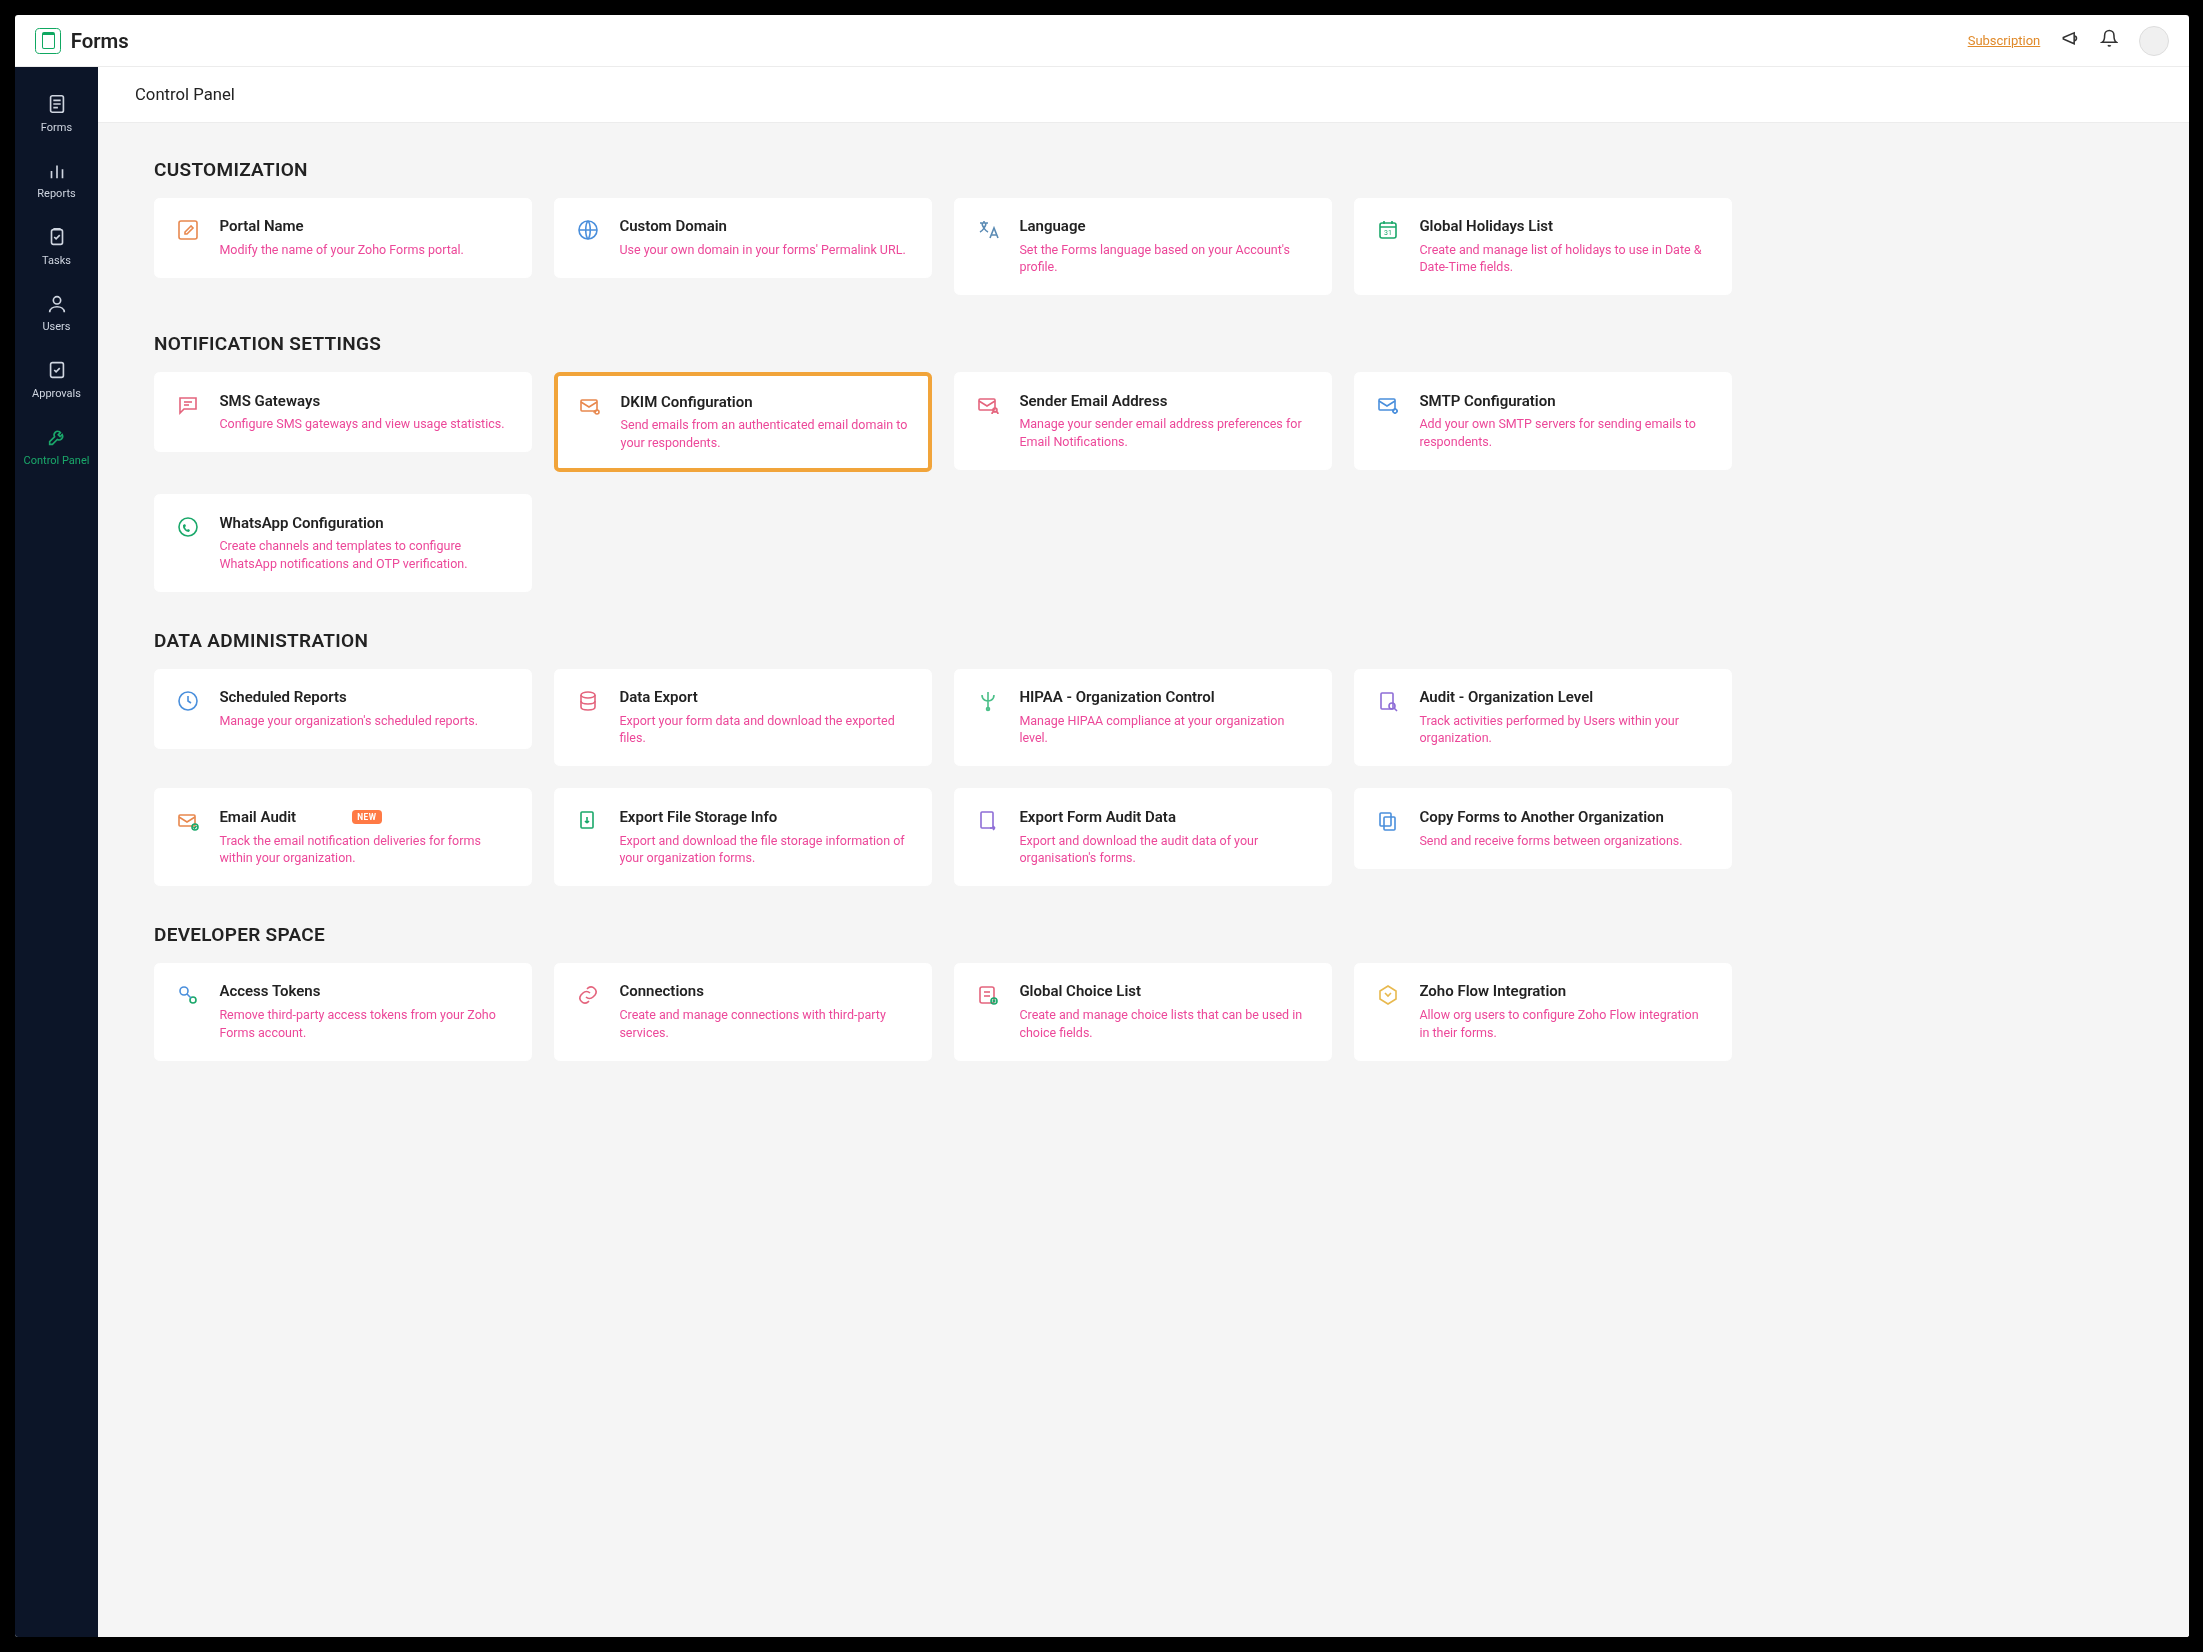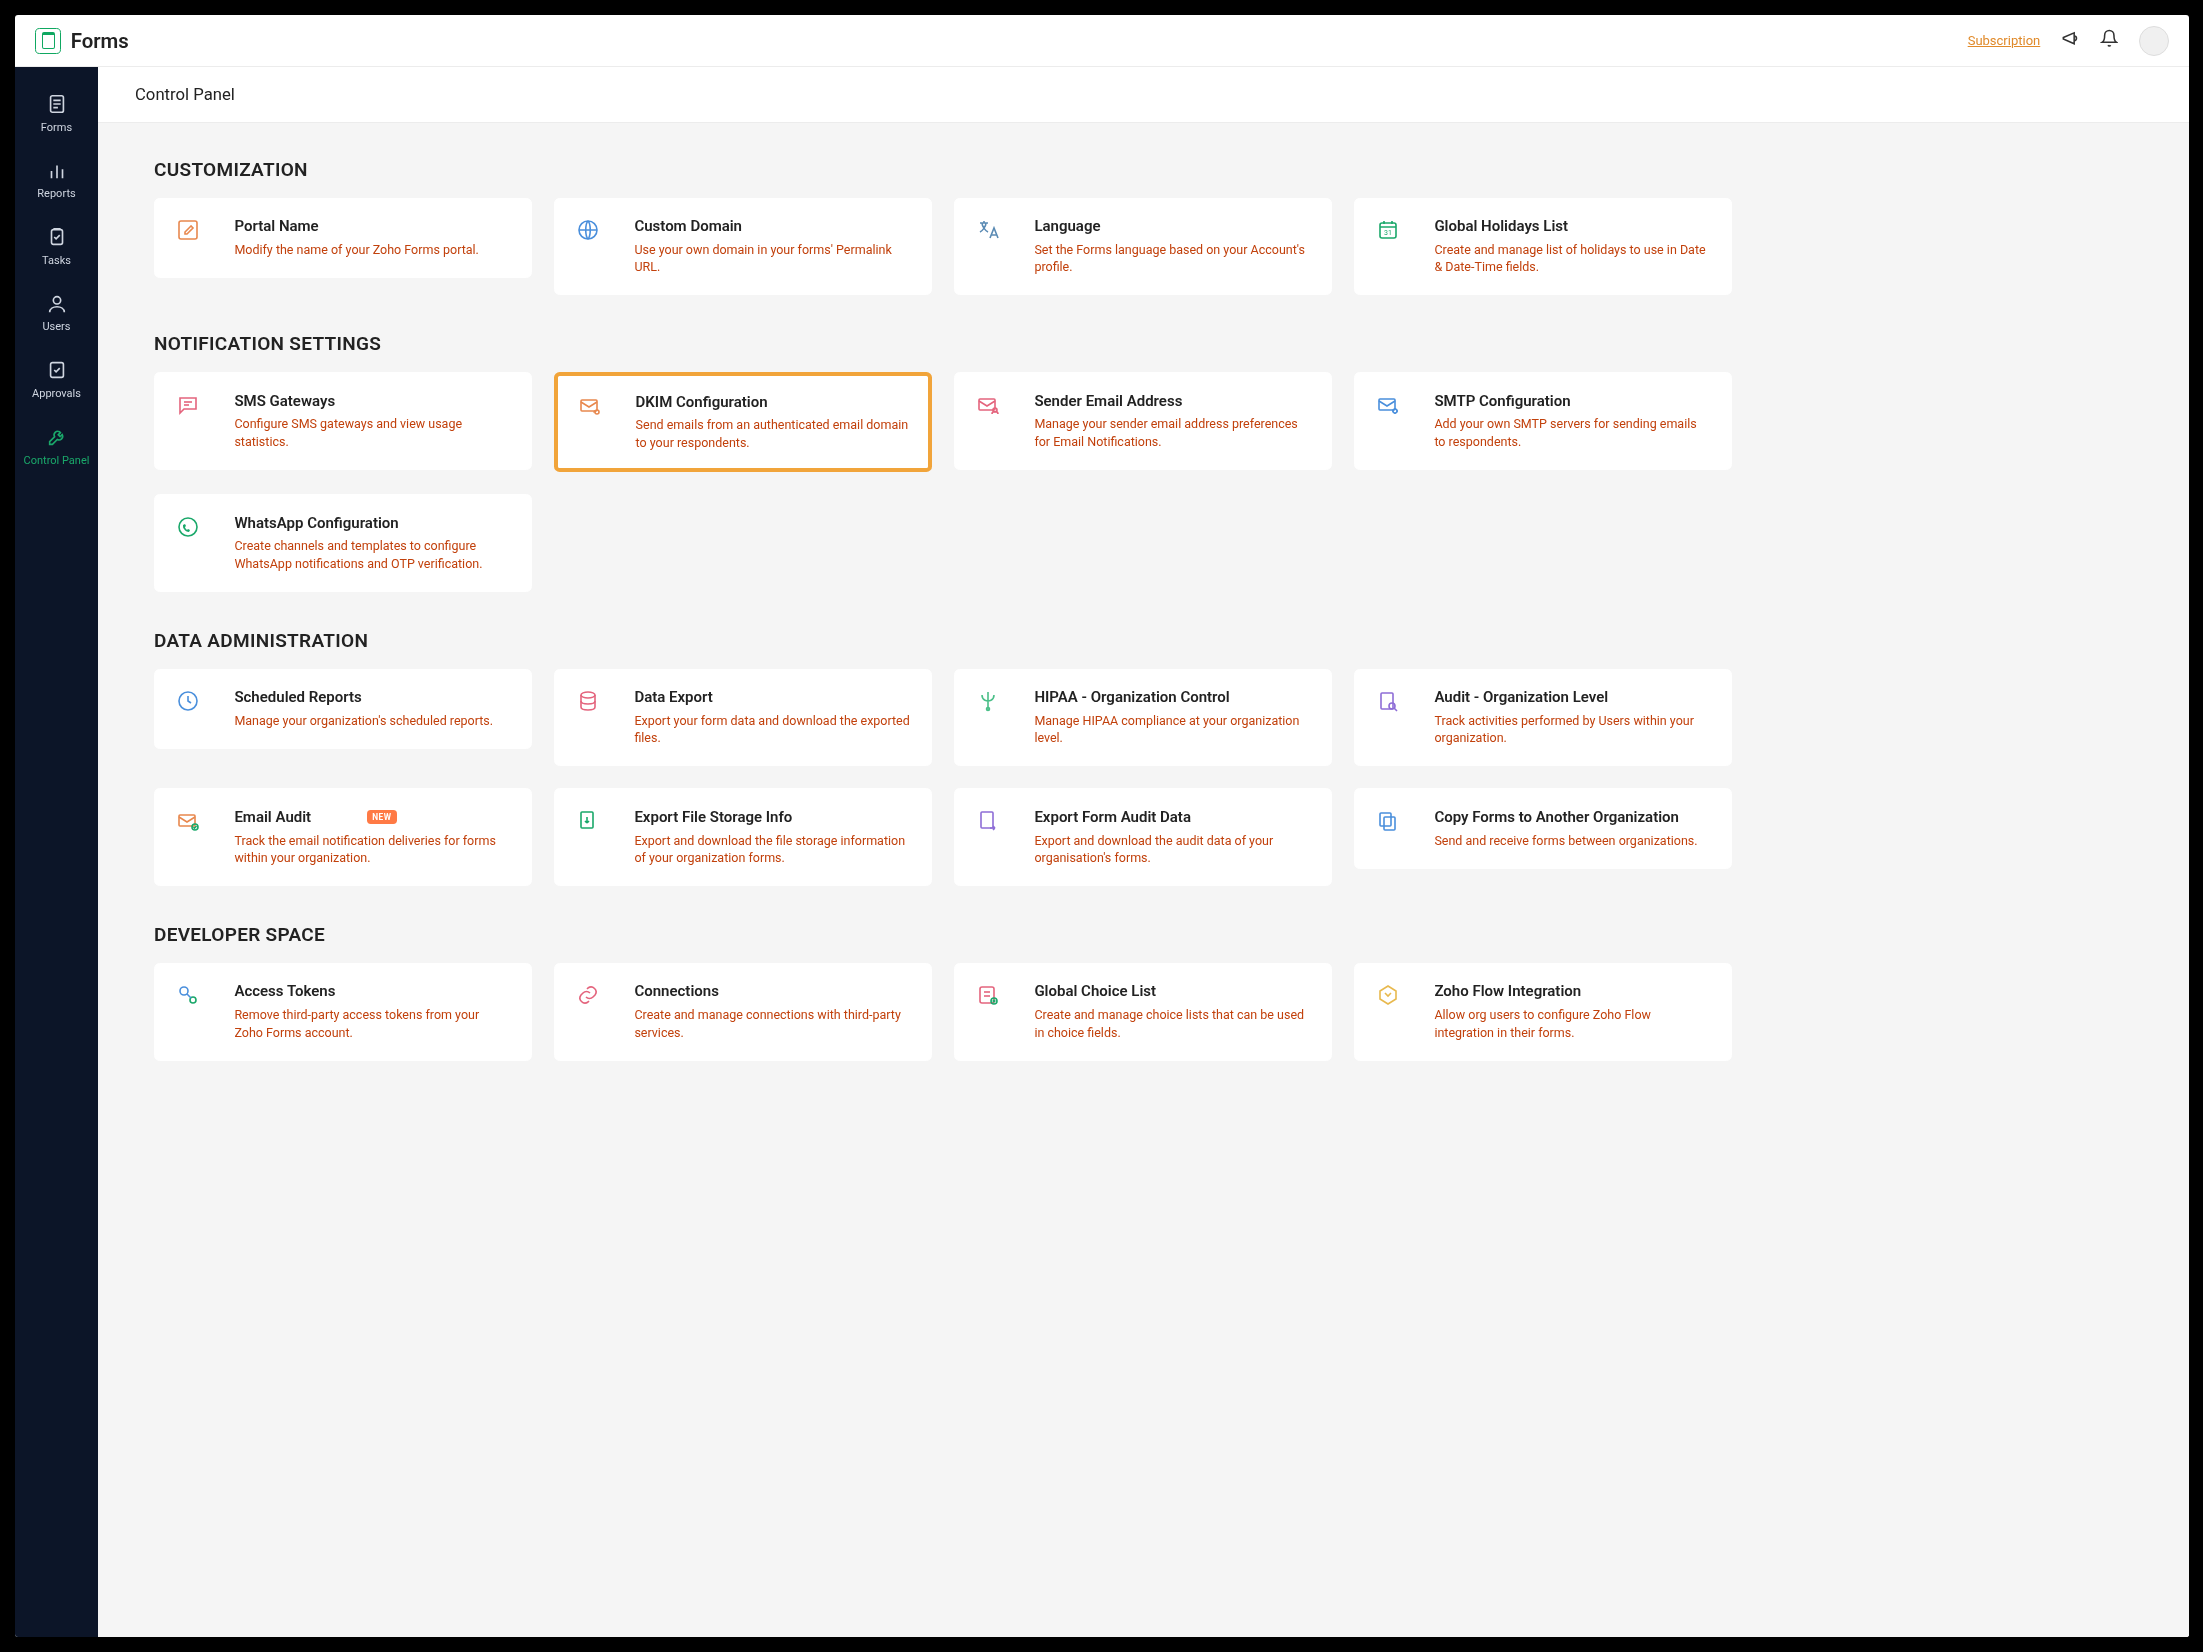--- a/index.html
+++ b/index.html
@@ -136,21 +136,21 @@
     display: grid;
     grid-template-columns: repeat(4, 378px);
     gap: 22px;
     align-items: start;
   }
   .card {
     background: #fff;
     border-radius: 5.6px;
     padding: 18.6px 20.4px;
     display: flex;
-    gap: 33px;
+    gap: 18px;
     cursor: pointer;
     border: 0.9px solid #fff;
   }
   .card.highlight {
     border: 4.6px solid #f1a43a;
     padding: 16.7px 18.6px;
   }
   .card-icon {
     flex: 0 0 26px;
     width: 26px; height: 26px;
@@ -163,21 +163,21 @@
     font-size: 15px;
     font-weight: 600;
     color: #222;
     margin-bottom: 5.6px;
     display: flex;
     align-items: center;
     gap: 7.4px;
   }
   .card-desc {
     font-size: 12.5px;
-    color: #c2410c;
+    color: #ec4899;
     line-height: 1.4;
   }
   .badge-new {
     background: #ff7a45;
     color: #fff;
     font-size: 8.3px;
     font-weight: 700;
     letter-spacing: 0.5px;
     padding: 1.9px 5.6px;
     border-radius: 3.7px;

